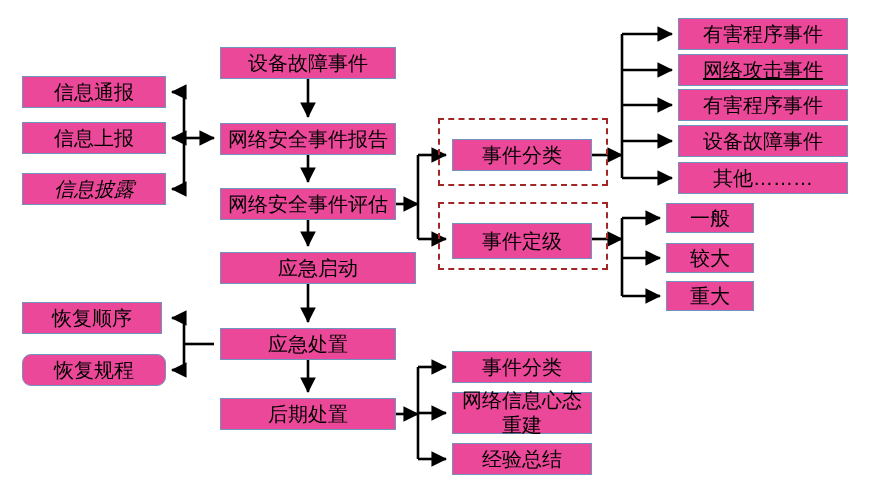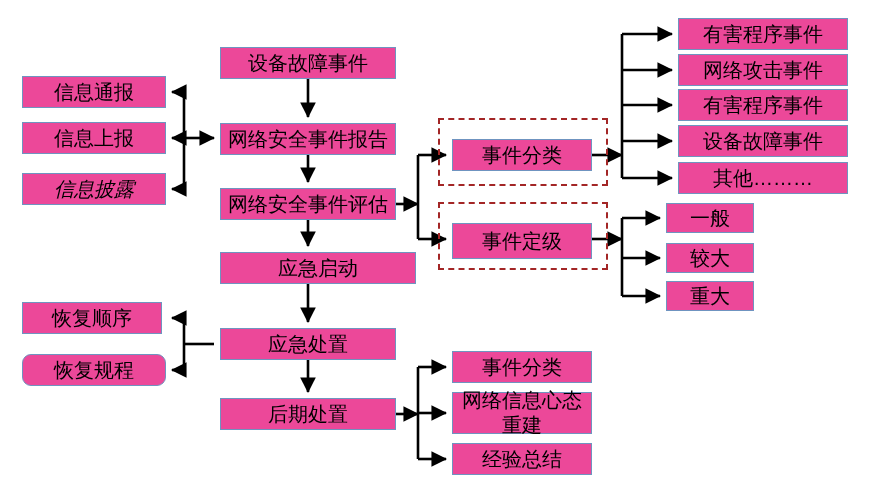--- a/index.html
+++ b/index.html
@@ -110,21 +110,21 @@
       <div class="node" style="left: 220px; top: 328px; width: 176px; height: 32px; border-color: rgb(111, 148, 192);">应急处置</div>
       <div class="node" style="left: 220px; top: 398px; width: 176px; height: 32px; border-color: rgb(111, 148, 192);">后期处置</div>
       <div class="node" style="left: 22px; top: 76px; width: 144px; height: 32px; border-color: rgb(111, 148, 192);">信息通报</div>
       <div class="node" style="left: 22px; top: 122px; width: 144px; height: 32px; border-color: rgb(111, 148, 192);">信息上报</div>
       <div class="node" style="left: 22px; top: 173px; width: 144px; height: 32px; border-color: rgb(111, 148, 192); font-style: italic;">信息披露</div>
       <div class="node" style="left: 22px; top: 302px; width: 140px; height: 32px; border-color: rgb(111, 148, 192);">恢复顺序</div>
       <div class="node" style="left: 22px; top: 354px; width: 144px; height: 32px; border-color: rgb(111, 148, 192); border-radius: 9px;">恢复规程</div>
       <div class="node" style="left: 452px; top: 139px; width: 140px; height: 32px; border-color: rgb(111, 148, 192);">事件分类</div>
       <div class="node" style="left: 452px; top: 223px; width: 140px; height: 36px; border-color: rgb(111, 148, 192);">事件定级</div>
       <div class="node" style="left: 678px; top: 18px; width: 170px; height: 32px; border-color: rgb(111, 148, 192);">有害程序事件</div>
-      <div class="node" style="left: 678px; top: 54px; width: 170px; height: 32px; border-color: rgb(111, 148, 192);">网络攻击事件</div>
+      <div class="node" style="left: 678px; top: 54px; width: 170px; height: 32px; border-color: rgb(111, 148, 192); text-decoration: underline;">网络攻击事件</div>
       <div class="node" style="left: 678px; top: 89px; width: 170px; height: 32px; border-color: rgb(111, 148, 192);">有害程序事件</div>
       <div class="node" style="left: 678px; top: 125px; width: 170px; height: 32px; border-color: rgb(111, 148, 192);">设备故障事件</div>
       <div class="node" style="left: 678px; top: 162px; width: 170px; height: 32px; border-color: rgb(111, 148, 192);">其他………</div>
       <div class="node" style="left: 666px; top: 203px; width: 88px; height: 30px; border-color: rgb(111, 148, 192);">一般</div>
       <div class="node" style="left: 666px; top: 243px; width: 88px; height: 30px; border-color: rgb(111, 148, 192);">较大</div>
       <div class="node" style="left: 666px; top: 281px; width: 88px; height: 30px; border-color: rgb(111, 148, 192);">重大</div>
       <div class="node" style="left: 452px; top: 351px; width: 140px; height: 32px; border-color: rgb(111, 148, 192);">事件分类</div>
       <div class="node" style="left: 452px; top: 392px; width: 140px; height: 42px; border-color: rgb(111, 148, 192);">网络信息心态重建</div>
       <div class="node" style="left: 452px; top: 443px; width: 140px; height: 32px; border-color: rgb(111, 148, 192);">经验总结</div>
     </div>

